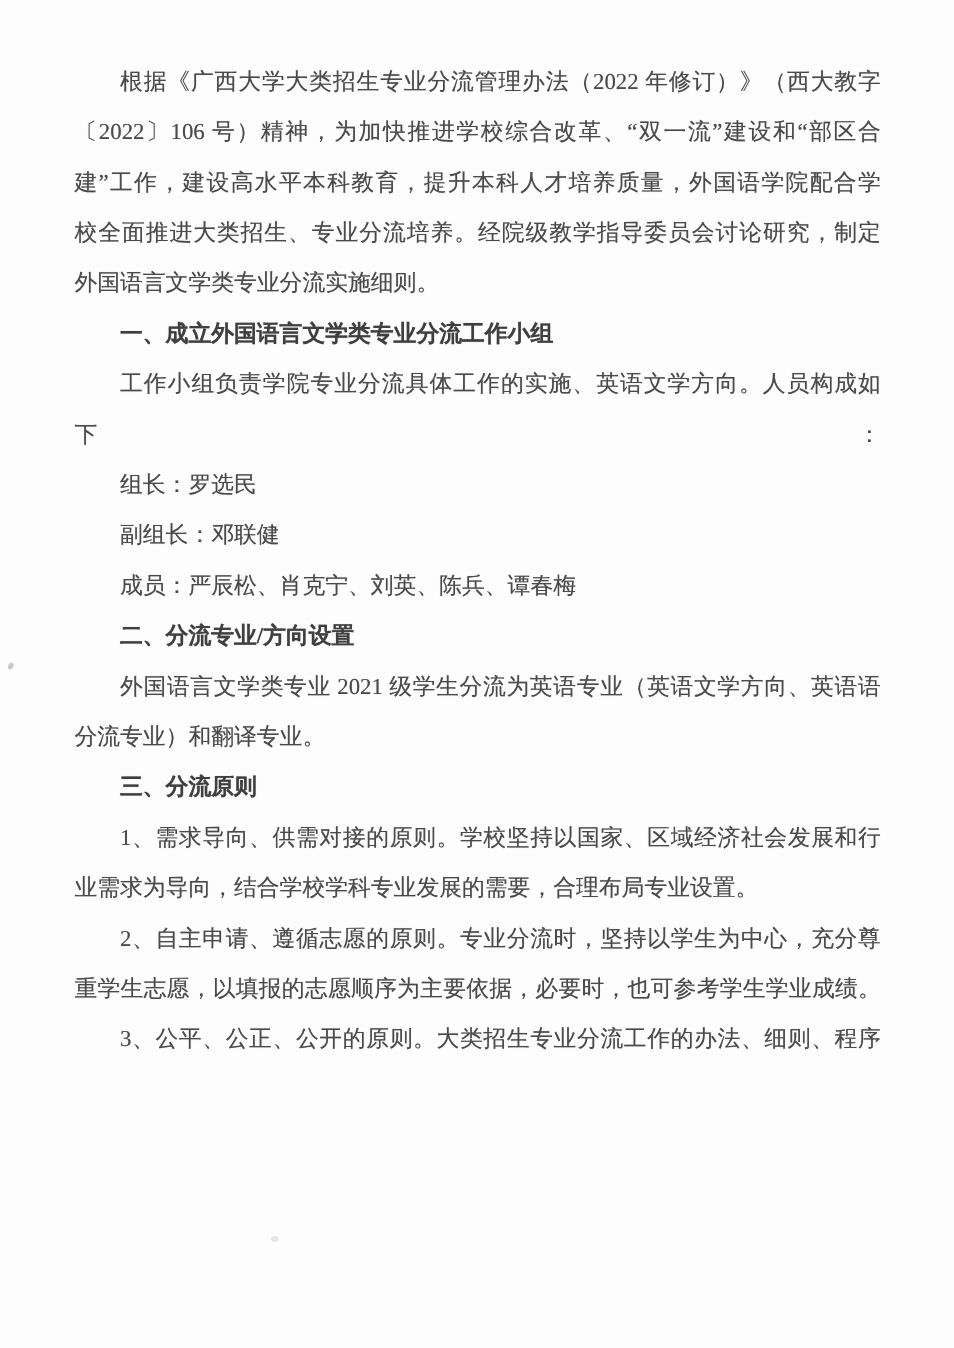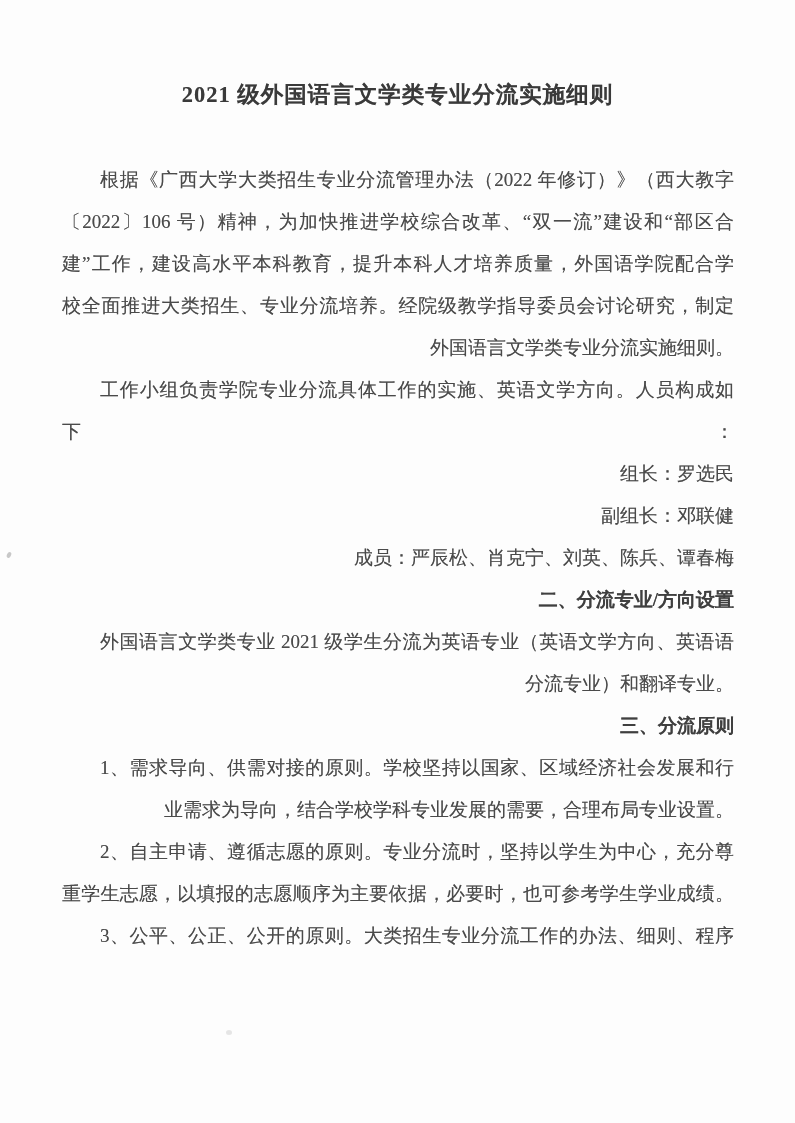--- a/index.html
+++ b/index.html
@@ -24,21 +24,21 @@
     text-shadow:0 0 0.6px rgba(58,58,58,.55);
   }
   .content{
     margin:48px 61px 0 62px;
   }
   .ln{
     margin:0;
     font-size:19px;
     line-height:42px;
     text-shadow:0 0 0.6px rgba(74,74,74,.5);
-    text-align:right;
+    text-align:left;
   }
   .ind{text-indent:2em;}
   .jl{
     text-align:justify;
     text-align-last:justify;
     text-justify:inter-ideograph;
   }
   .h{
     font-weight:bold;
     color:#3f3f3f;
@@ -54,30 +54,30 @@
     position:absolute;left:226px;top:1030px;
     width:6px;height:5px;border-radius:50%;
     background:#dedede;opacity:.8;
   }
 </style>
 </head>
 <body>
 
 <div class="page">
 
-  <h1 class="title">2021 级外国语言文学类专业分流实施细则</h1>
 
   <div class="content">
 
     <p class="ln ind jl">根据《广西大学大类招生专业分流管理办法（2022 年修订）》（西大教字</p>
     <p class="ln jl">〔2022〕106 号）精神，为加快推进学校综合改革、“双一流”建设和“部区合</p>
     <p class="ln jl">建”工作，建设高水平本科教育，提升本科人才培养质量，外国语学院配合学</p>
     <p class="ln jl">校全面推进大类招生、专业分流培养。经院级教学指导委员会讨论研究，制定</p>
     <p class="ln">外国语言文学类专业分流实施细则。</p>
 
+    <p class="ln ind h">一、成立外国语言文学类专业分流工作小组</p>
     <p class="ln ind jl">工作小组负责学院专业分流具体工作的实施、英语文学方向。人员构成如下：</p>
     <p class="ln ind">组长：罗选民</p>
     <p class="ln ind">副组长：邓联健</p>
     <p class="ln ind">成员：严辰松、肖克宁、刘英、陈兵、谭春梅</p>
 
     <p class="ln ind h">二、分流专业/方向设置</p>
     <p class="ln ind jl">外国语言文学类专业 2021 级学生分流为英语专业（英语文学方向、英语语</p>
     <p class="ln">分流专业）和翻译专业。</p>
 
     <p class="ln ind h">三、分流原则</p>

